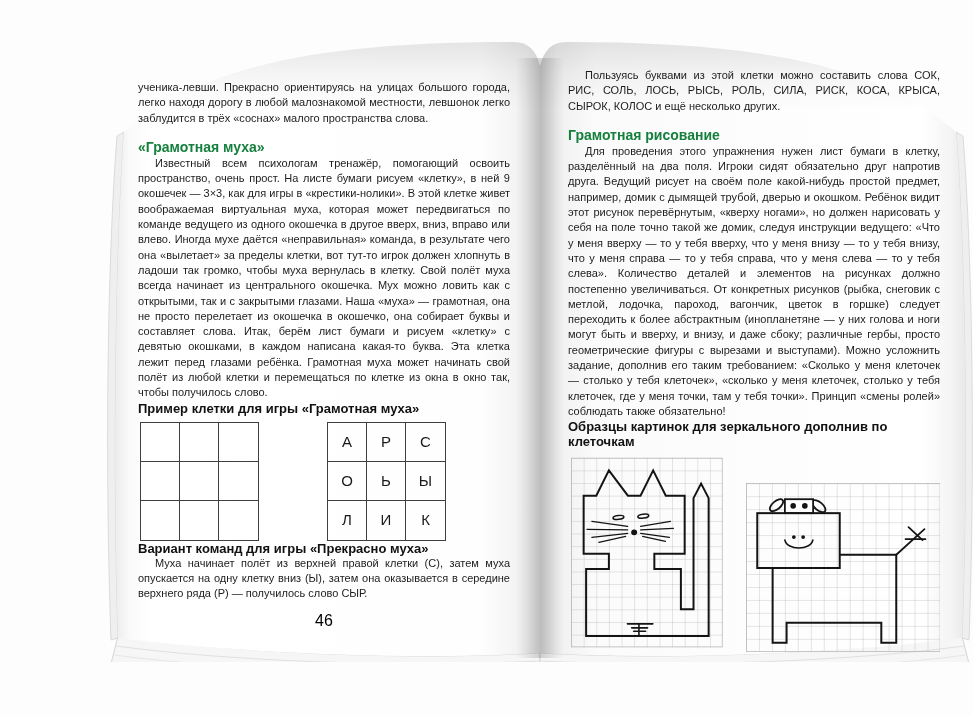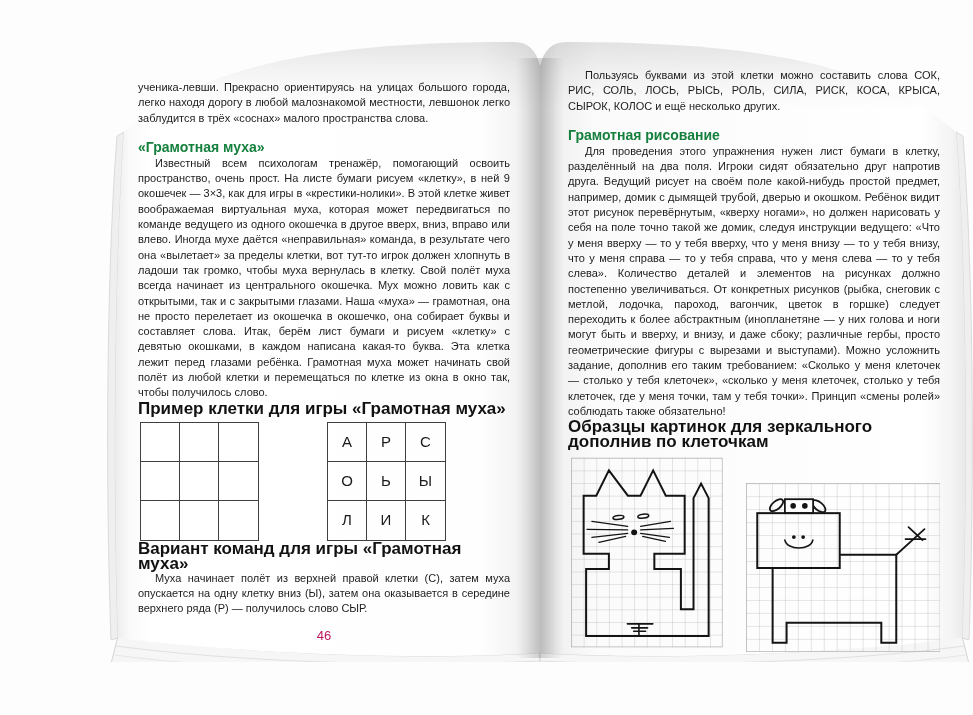--- a/index.html
+++ b/index.html
@@ -3,33 +3,33 @@
 <meta charset="utf-8">
 <style>
   html,body{margin:0;padding:0;}
   body{background:#fdfdfd;font-family:"Liberation Sans", sans-serif;}
   .stage{position:relative;width:973px;height:662px;overflow:hidden;background:#fdfdfd;margin-left:48px;}
   .book-svg{position:absolute;left:0;top:0;z-index:0;}
   .col{position:absolute;z-index:2;width:372px;color:#1c1c1c;font-size:11px;line-height:15.3px;}
   .col p{margin:0;text-align:justify;}
   .col p.indent{text-indent:17px;}
   .col h2{margin:12px 0 0 0;font-size:14px;line-height:18px;color:#15803d;}
-  .col .caption{margin:0;font-weight:bold;font-size:17px;line-height:15px;color:#111;text-align:left;}
+  .col .caption{margin:0;font-weight:bold;font-size:13px;line-height:15px;color:#111;text-align:left;}
   .col-left{left:90px;top:80px;}
   .col-right{left:520px;top:68px;}
   .m-t4{margin-top:4px;} .m-t6{margin-top:6px;} .m-t7{margin-top:7px;}
   .m-t8{margin-top:8px;font-family:Liberation Serif, serif;} .m-t14{margin-top:14px;}
   .grids-row{display:flex;gap:68px;margin:6px 0 0 2px;}
   .mini-grid{display:grid;grid-template-columns:repeat(3,39px);grid-template-rows:repeat(3,39px);border:1px solid #3f3f3f;background:transparent;}
   .mini-grid .cell{border-right:1px solid #3f3f3f;border-bottom:1px solid #3f3f3f;display:flex;align-items:center;justify-content:center;font-size:15px;color:#1a1a1a;}
   .mini-grid .cell:nth-child(3n){border-right:none;}
   .mini-grid .cell:nth-child(n+7){border-bottom:none;}
   .figs-row{display:flex;gap:23px;margin:8px 0 0 3px;align-items:flex-start;}
   .fig-offset{margin-top:26px;}
-  .pagenum{margin-top:11px;text-align:center;font-size:13px;color:#be185d;}
+  .pagenum{margin-top:11px;text-align:center;font-size:16px;color:#000000;}
 </style>
 </head>
 <body>
 
 <div class="stage">
 
   <svg class="book-svg" width="973" height="715" viewBox="0 0 973 715">
     <defs>
       <linearGradient id="gradL" x1="0" y1="0" x2="1" y2="0">
         <stop offset="0" stop-color="#ececec"></stop>
@@ -112,21 +112,21 @@
         <div class="cell">С</div>
         <div class="cell">О</div>
         <div class="cell">Ь</div>
         <div class="cell">Ы</div>
         <div class="cell">Л</div>
         <div class="cell">И</div>
         <div class="cell">К</div>
       </div>
     </div>
 
-    <p class="caption m-t14">Вариант команд для игры «Грамотная муха»</p>
+    <p class="caption m-t14">Вариант команд для игры «Прекрасно муха»</p>
 
     <p class="indent m-t7">Муха начинает полёт из верхней правой клетки (С), затем муха опускается на одну клетку вниз (Ы), затем она оказывается в середине верхнего ряда (Р) — получилось слово СЫР.</p>
 
     <div class="pagenum">46</div>
   </div>
 
   <div class="col col-right">
     <p class="indent">Пользуясь буквами из этой клетки можно составить слова СОК, РИС, СОЛЬ, ЛОСЬ, РЫСЬ, РОЛЬ, СИЛА, РИСК, КОСА, КРЫСА, СЫРОК, КОЛОС и ещё несколько других.</p>
 
     <h2>Грамотная рисование</h2>

